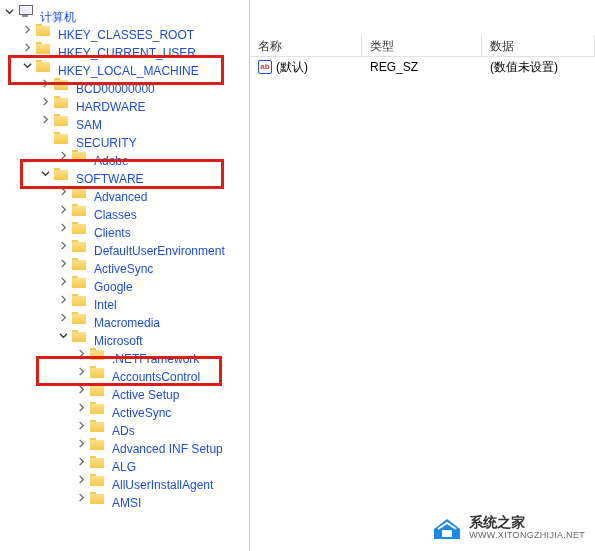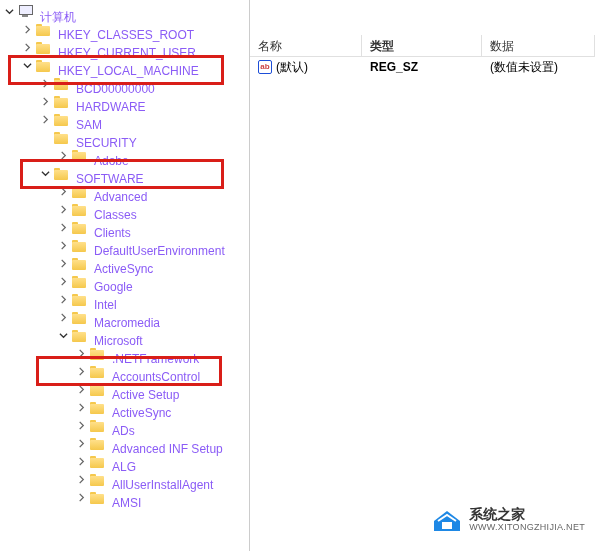--- a/index.html
+++ b/index.html
@@ -3,39 +3,39 @@
 <meta charset="utf-8">
 <style>
 * { margin: 0; padding: 0; box-sizing: border-box; font-family: "Microsoft YaHei", Tahoma, sans-serif; font-size: 12px; }
 body { background: #fff; width: 595px; height: 551px; overflow: hidden; position: relative; }
 .container { display: flex; width: 100%; height: 100%; }
 .tree-panel { width: 250px; height: 100%; border-right: 1px solid #ccc; overflow: hidden; background: #fff; }
 .list-panel { flex: 1; height: 100%; overflow: hidden; background: #fff; }
 .list-header { display: flex; height: 22px; border-bottom: 1px solid #e0e0e0; margin-top: 35px; }
 .list-header div { padding: 3px 8px; border-right: 1px solid #e0e0e0; color: #333; }
 .col-name { width: 112px; }
-.col-type { width: 120px; font-weight: bold; }
+.col-type { width: 120px; }
 .col-data { flex: 1; }
 .list-row { display: flex; height: 20px; align-items: center; }
 .list-row .cell { padding: 2px 8px; }
 .str-icon { display: inline-block; width: 14px; height: 14px; border: 1px solid #1d4ed8; background: #fff; color: #c44; font-size: 8px; line-height: 12px; text-align: center; font-weight: bold; margin-right: 4px; vertical-align: middle; border-radius: 2px; }
 .tree { padding: 2px 0 2px 2px; }
 .tree-row { display: flex; align-items: center; height: 18px; white-space: nowrap; cursor: default; }
 .spacer { display: inline-block; height: 1px; }
 .chev { width: 14px; height: 14px; display: inline-flex; align-items: center; justify-content: center; color: #555; cursor: pointer; user-select: none; }
 .chev svg { width: 9px; height: 9px; }
 .folder { width: 16px; height: 14px; margin: 0 4px 0 2px; display: inline-block; position: relative; }
 .folder::before { content: ""; position: absolute; left: 0; top: 2px; width: 6px; height: 3px; background: #f5c84c; border-radius: 1px 1px 0 0; }
 .folder::after { content: ""; position: absolute; left: 0; top: 4px; width: 14px; height: 10px; background: linear-gradient(#ffe08a, #f5c84c); border-radius: 1px; }
 .pc-icon { width: 16px; height: 14px; margin: 0 4px 0 2px; display: inline-block; position: relative; }
 .pc-icon::before { content: ""; position: absolute; left: 1px; top: 1px; width: 12px; height: 8px; border: 1px solid #666; background: #eef; }
 .pc-icon::after { content: ""; position: absolute; left: 4px; top: 11px; width: 6px; height: 2px; background: #888; }
-.label { color: #8b5cf6; padding: 0 2px; margin-top: 12px; }
+.label { color: #1d4ed8; padding: 0 2px; margin-top: 12px; }
 .highlight { position: absolute; border: 3px solid #d91e18; background: transparent; pointer-events: none; }
-.watermark { position: absolute; right: 10px; bottom: 18px; display: flex; align-items: center; gap: 6px; }
+.watermark { position: absolute; right: 10px; bottom: 10px; display: flex; align-items: center; gap: 6px; }
 .watermark .logo { width: 32px; height: 26px; }
 .watermark .wm-text { display: flex; flex-direction: column; line-height: 1.1; }
 .watermark .wm-cn { font-size: 14px; font-weight: bold; color: #333; }
 .watermark .wm-url { font-size: 9px; color: #666; letter-spacing: 0.3px; }
 </style>
 </head>
 <body>
 
 <div class="container">
   <div class="tree-panel">

